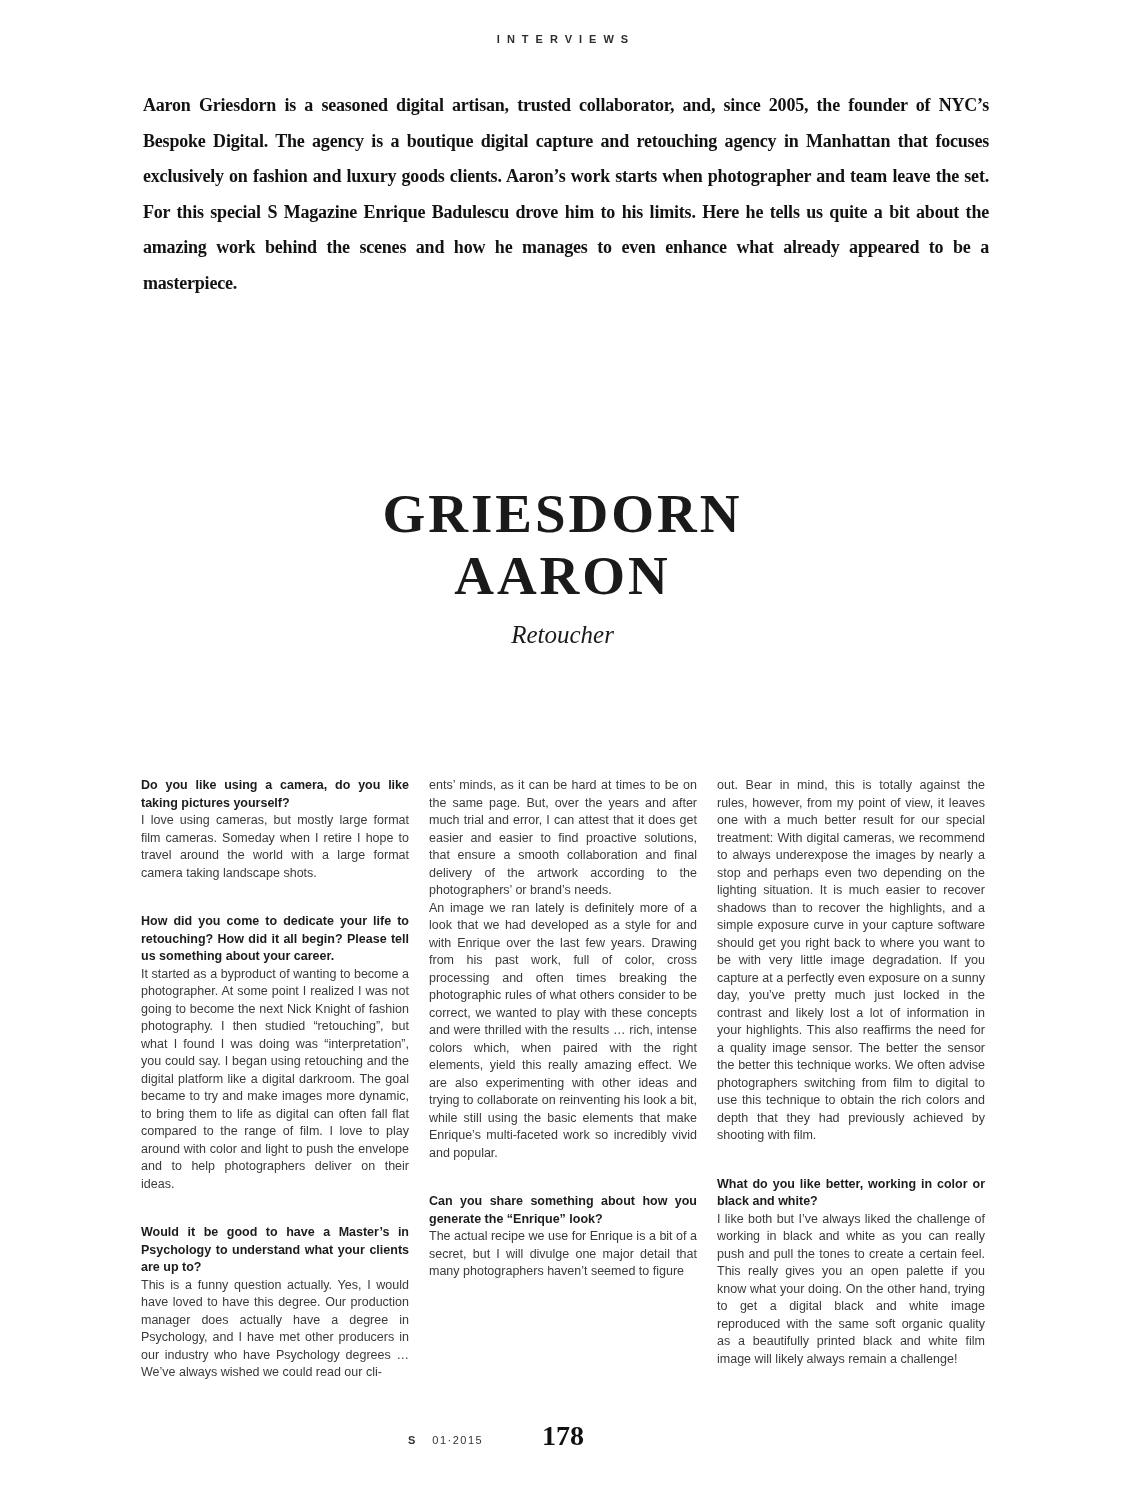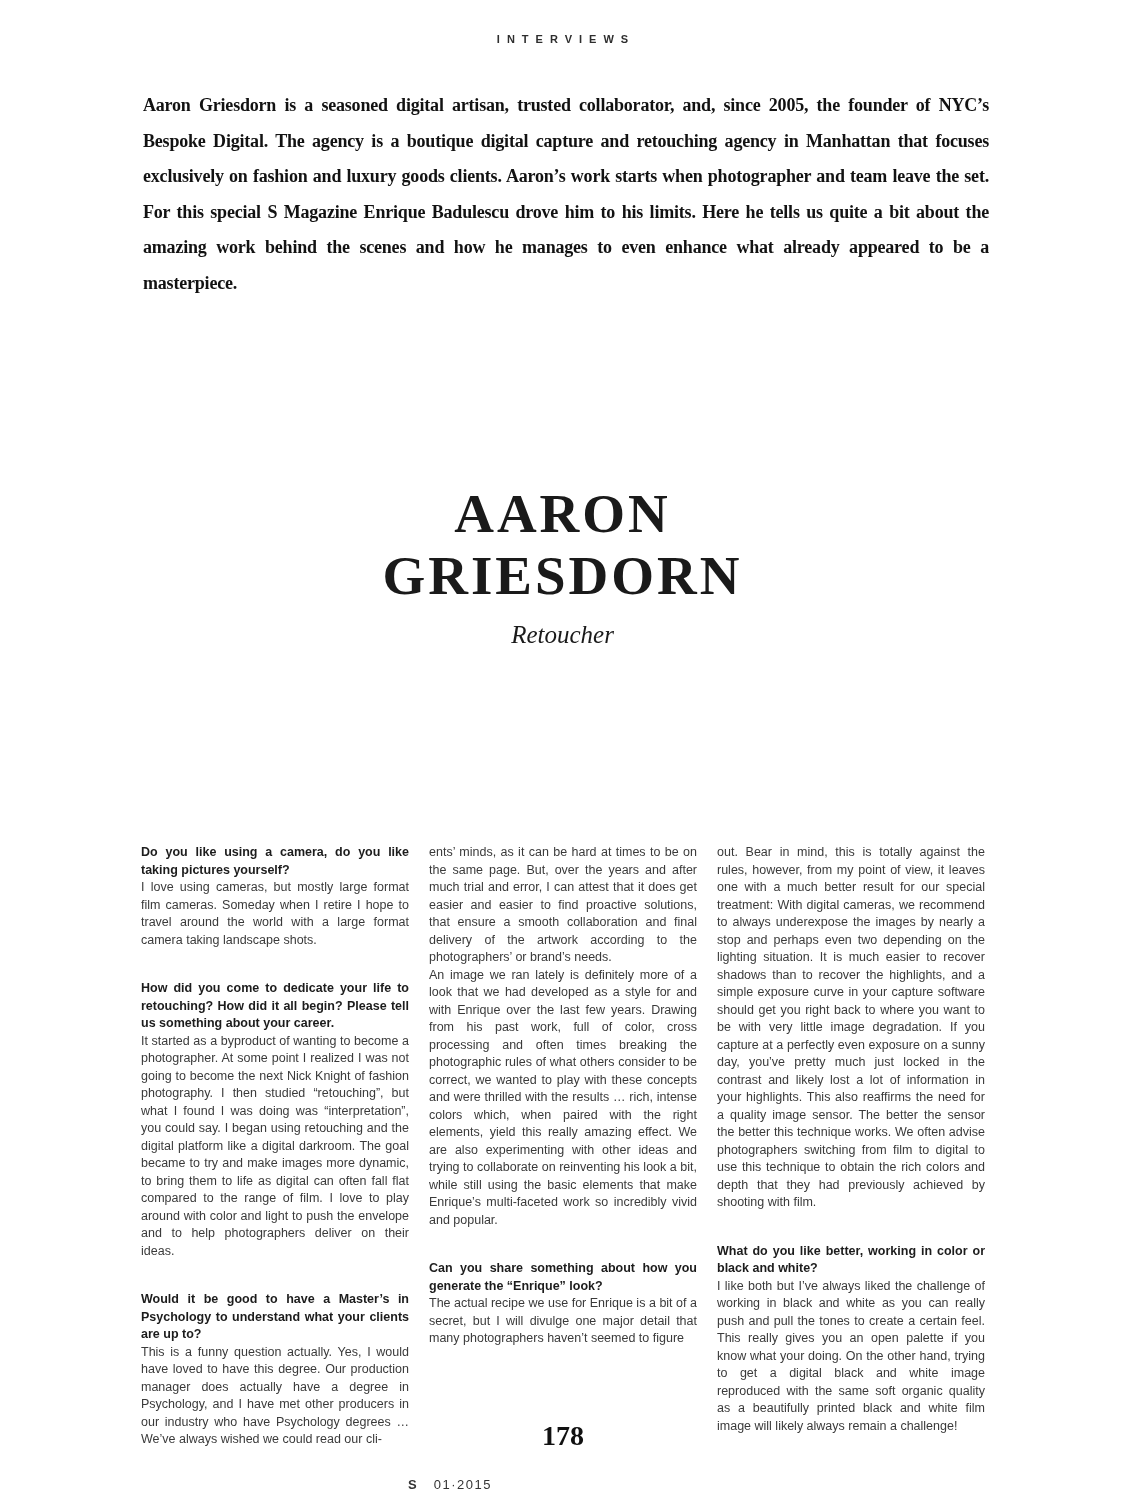--- a/index.html
+++ b/index.html
@@ -39,38 +39,38 @@
   }
   .subtitle {
     position:absolute; top:621px; left:0; width:100%;
     text-align:center;
     font-family:"Liberation Serif", serif;
     font-style:italic;
     font-size:25px;
     color:#1a1a1a;
   }
   .columns {
-    position:absolute; top:844px; left:141px; width:852px;
+    position:absolute; top:777px; left:141px; width:852px;
     display:flex; gap:20px;
   }
   .col { width:268px; }
   .col p {
     margin:0;
     font-size:12.5px;
     line-height:17.5px;
     text-align:justify;
     hyphens:auto;
   }
   .col p.q { font-weight:700; color:#1c1c1c; }
   .col p.a { font-weight:400; color:#3a3a3a; }
   .col p.q { margin-top:31px; }
   .col > p:first-child { margin-top:0; }
   .footer-issue {
     position:absolute; top:1434px; left:408px;
-    font-size:13px; color:#333;margin-top:43px;
+    font-size:11px; color:#333;
   }
   .footer-issue .mark { font-weight:700; margin-right:16px; letter-spacing:1px; }
   .footer-issue .date { letter-spacing:1.5px; }
   .page-number {
     position:absolute; top:1420px; left:542px;
     font-family:"Liberation Serif", serif;
     font-weight:700;
     font-size:28px;
     color:#111;
   }
@@ -78,22 +78,22 @@
 </head>
 <body>
 
 <div class="page">
 
   <div class="section-label">INTERVIEWS</div>
 
   <div class="intro">Aaron Griesdorn is a seasoned digital artisan, trusted collaborator, and, since 2005, the founder of NYC’s Bespoke Digital. The agency is a boutique digital capture and retouching agency in Manhattan that focuses exclusively on fashion and luxury goods clients. Aaron’s work starts when photographer and team leave the set. For this special S Magazine Enrique Badulescu drove him to his limits. Here he tells us quite a bit about the amazing work behind the scenes and how he manages to even enhance what already appeared to be a masterpiece.</div>
 
   <div class="title">
+    <div>GRIESDORN</div>
     <div>AARON</div>
-    <div>GRIESDORN</div>
   </div>
 
   <div class="subtitle">Retoucher</div>
 
   <div class="columns">
 
     <div class="col">
       <p class="q">Do you like using a camera, do you like taking pictures yourself?</p>
       <p class="a">I love using cameras, but mostly large format film cameras. Someday when I retire I hope to travel around the world with a large format camera taking landscape shots.</p>
       <p class="q">How did you come to dedicate your life to retouching? How did it all begin? Please tell us something about your career.</p>

